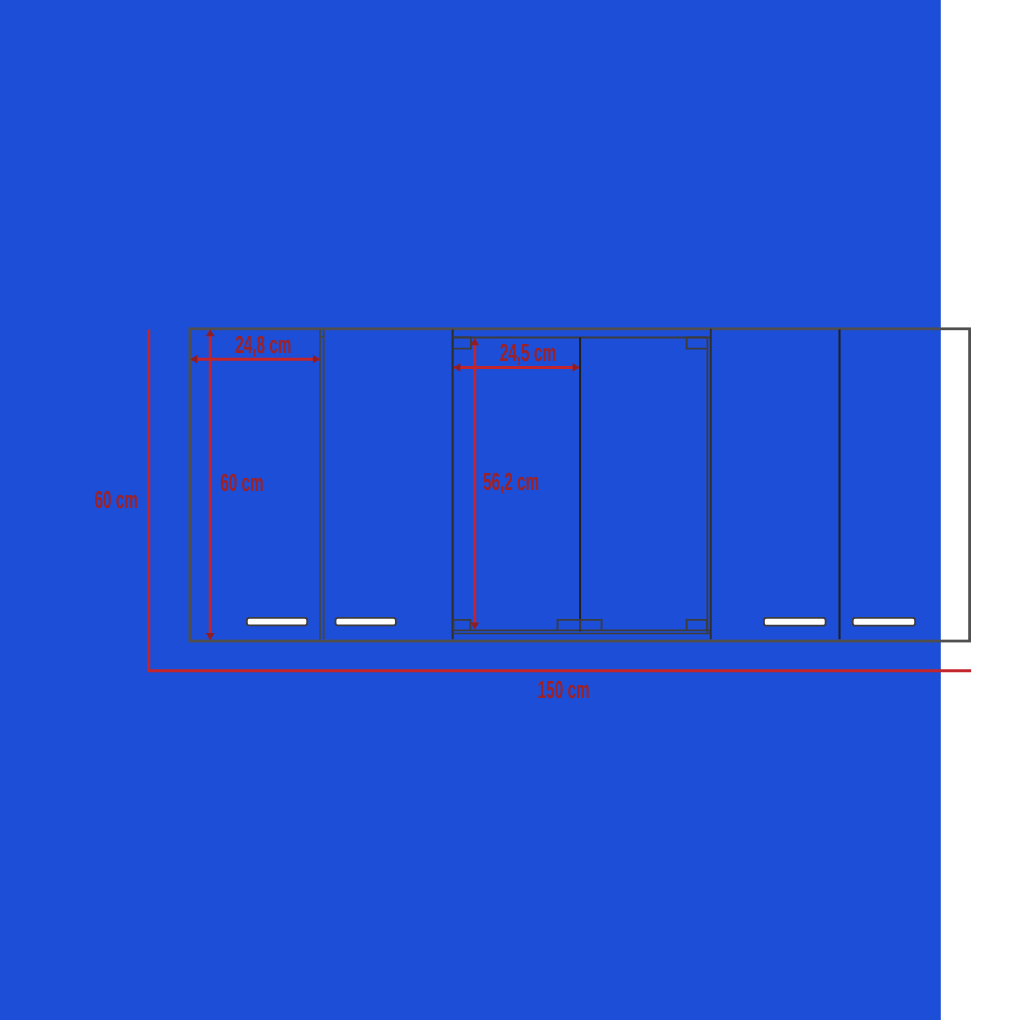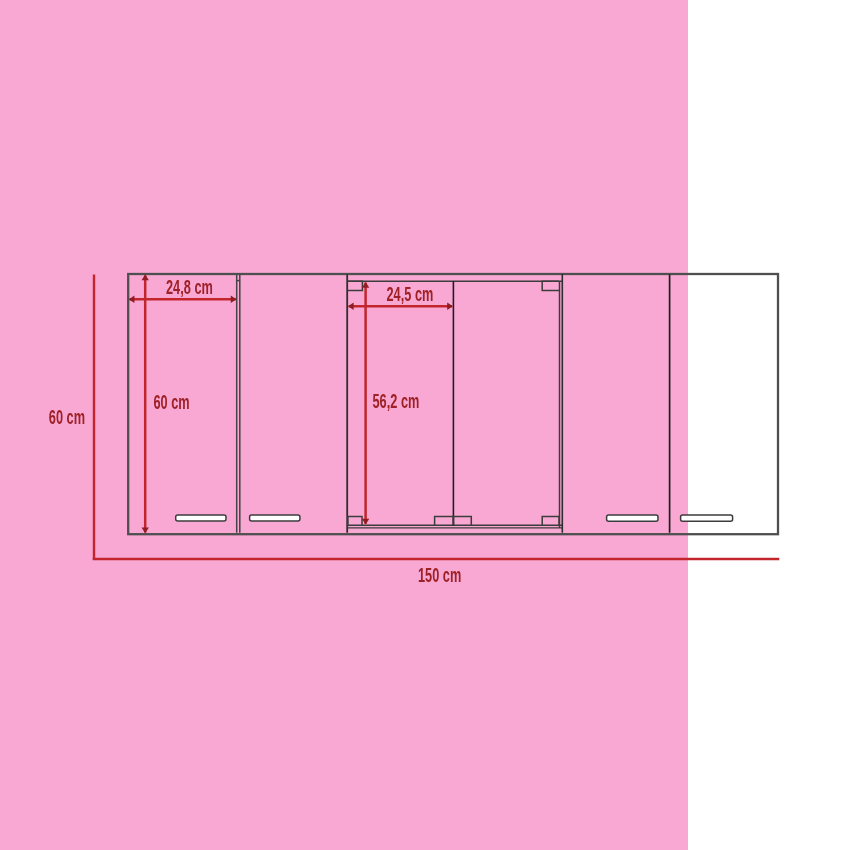--- a/index.html
+++ b/index.html
@@ -1,16 +1,16 @@
 <!DOCTYPE html>
 <html><head>
 <meta charset="utf-8">
 <style>
   html,body{margin:0;padding:0;background:#ffffff;}
-  .wrap{width:688px;height:850px;position:relative;background:#f9a8d4;}
+  .wrap{width:754px;height:850px;position:relative;background:#1d4ed8;padding-left:30px;}
   svg{display:block;}
   text{font-family:"Liberation Sans",sans-serif;font-weight:bold;fill:#9e2126;}
 </style>
 </head>
 <body>
 <div class="wrap">
 <svg width="850" height="850" viewBox="0 0 850 850">
   <defs>
     <marker id="arr" viewBox="0 0 10 10" refX="9.2" refY="5" markerWidth="9" markerHeight="9" orient="auto-start-reverse" markerUnits="userSpaceOnUse">
       <path d="M3.6,0.9 L9.9,5 L3.6,9.1 z" fill="#8f1d22"></path>

